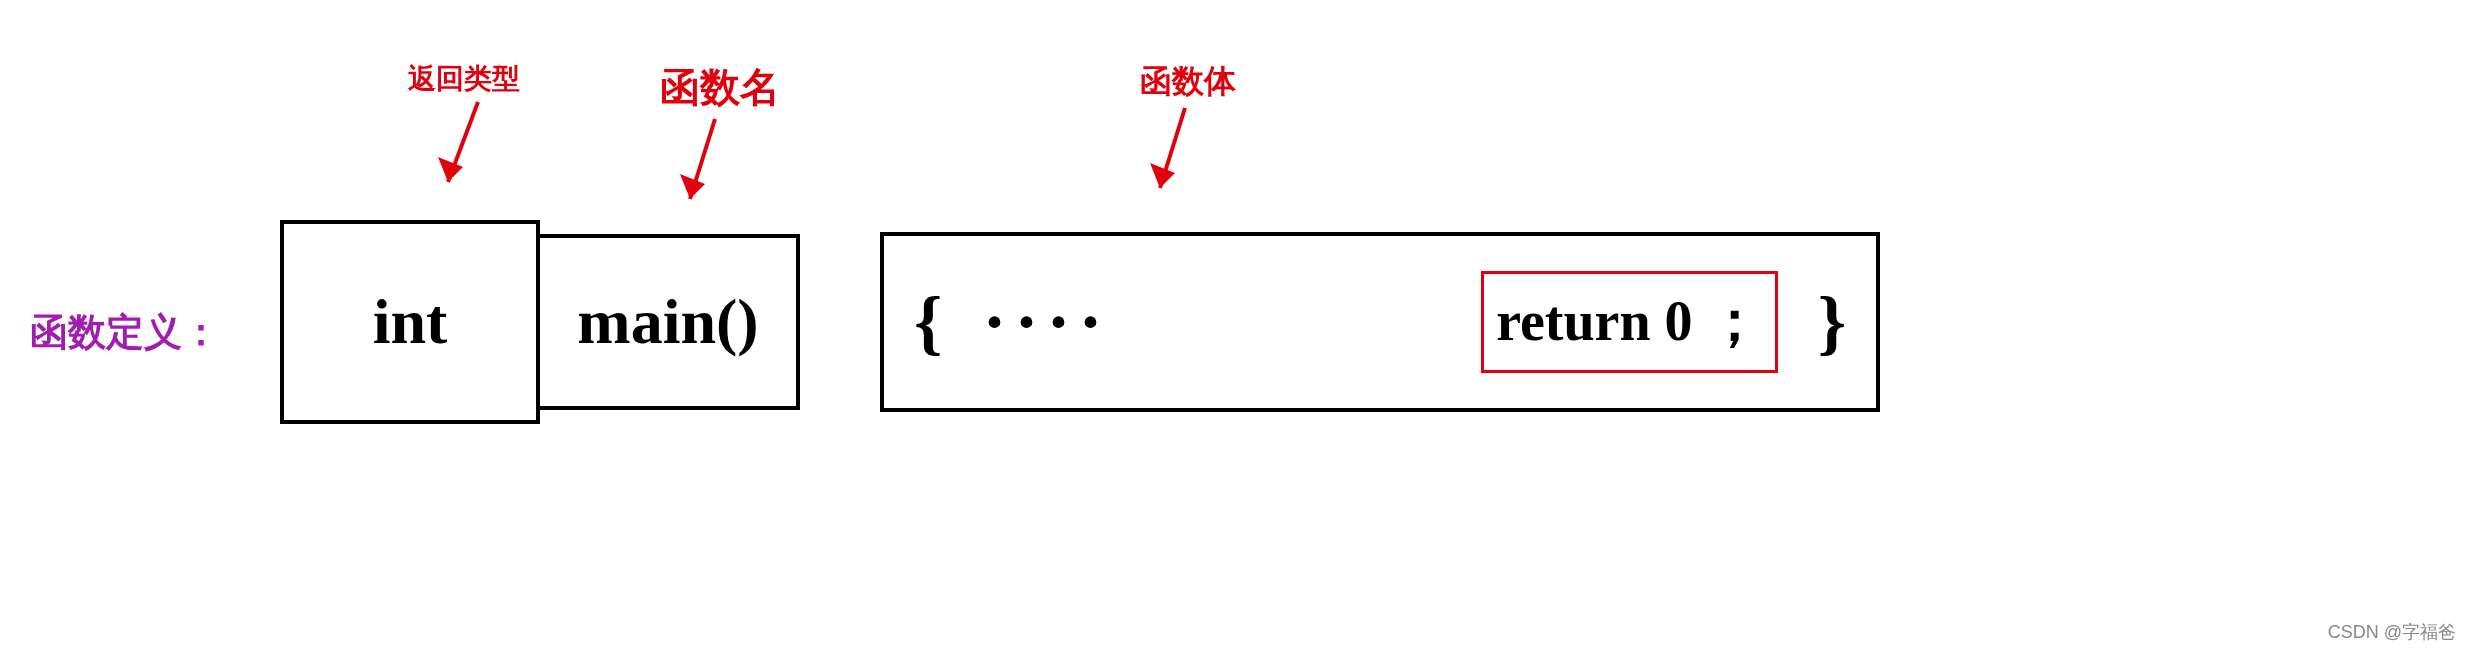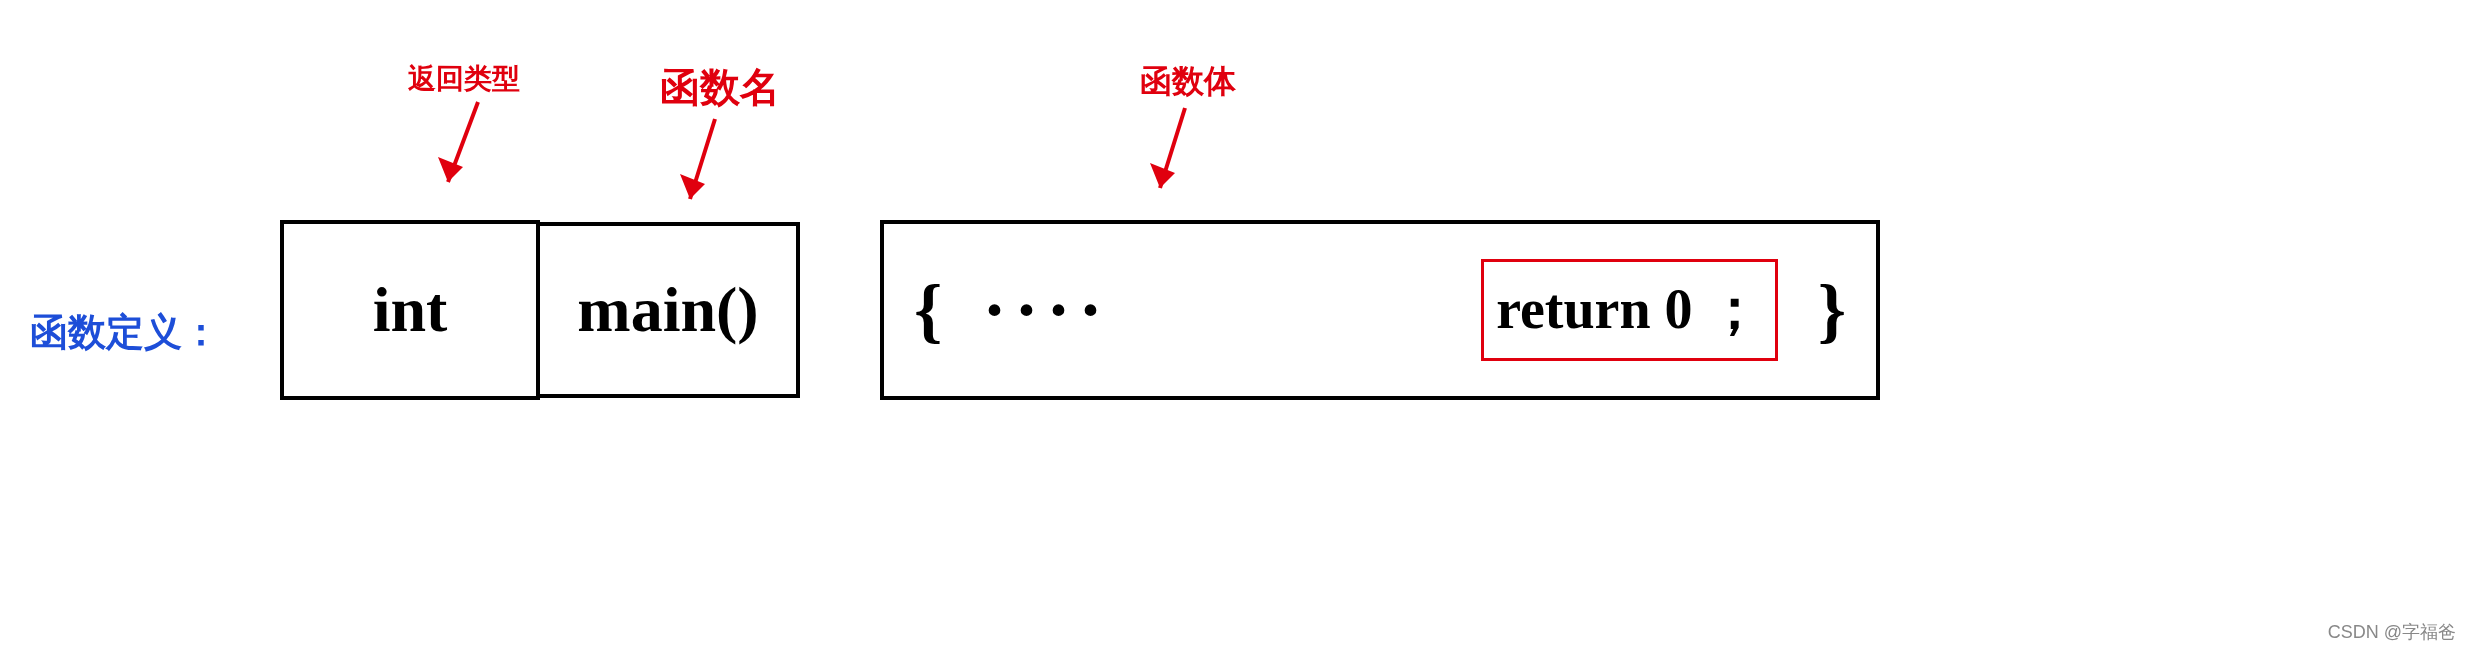--- a/index.html
+++ b/index.html
@@ -26,21 +26,21 @@
     }
 
     
     .func-def-label {
       position: absolute;
       left: 30px;
       top: 50%;
       transform: translateY(-50%);
       font-size: 38px;
       font-weight: bold;
-      color: #1d4ed8;
+      color: #a21caf;
       white-space: nowrap;
     }
 
     
     .diagram-area {
       position: absolute;
       left: 280px;
       top: 60px;
       right: 80px;
       bottom: 80px;
@@ -120,21 +120,21 @@
       position: absolute;
       top: 160px;
       left: 0;
       display: flex;
       align-items: center;
       gap: 0;
     }
 
     .box-int {
       width: 260px;
-      height: 180px;
+      height: 204px;
       border: 4px solid #000000;
       display: flex;
       align-items: center;
       justify-content: center;
     }
 
     .box-int span {
       font-size: 64px;
       font-weight: bold;
       color: #000000;

